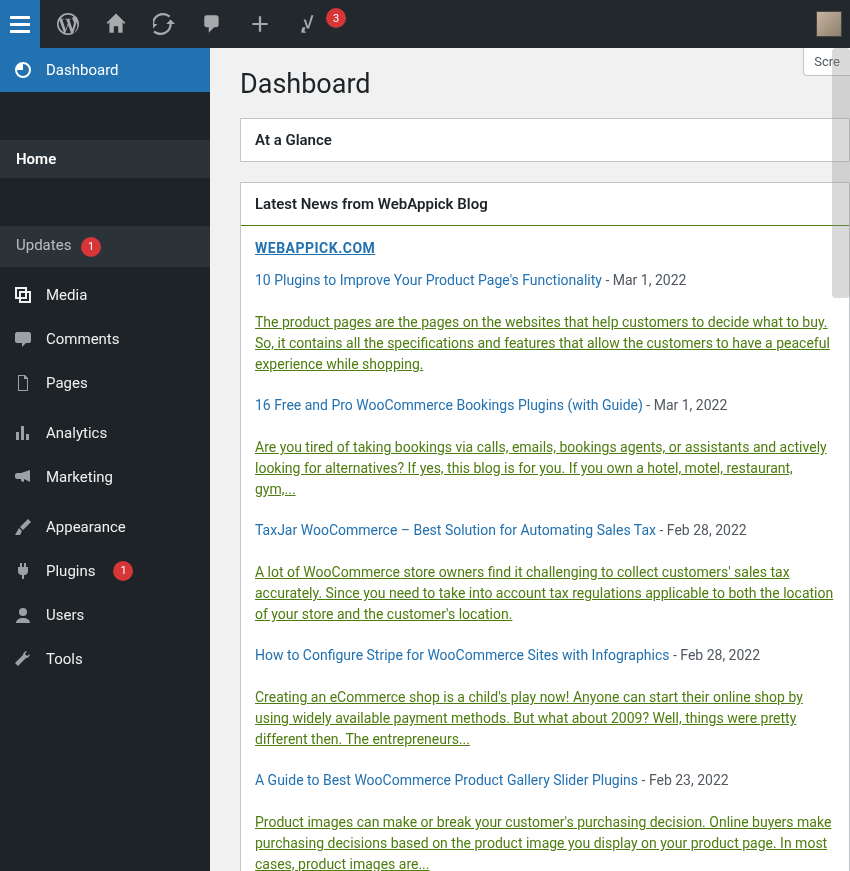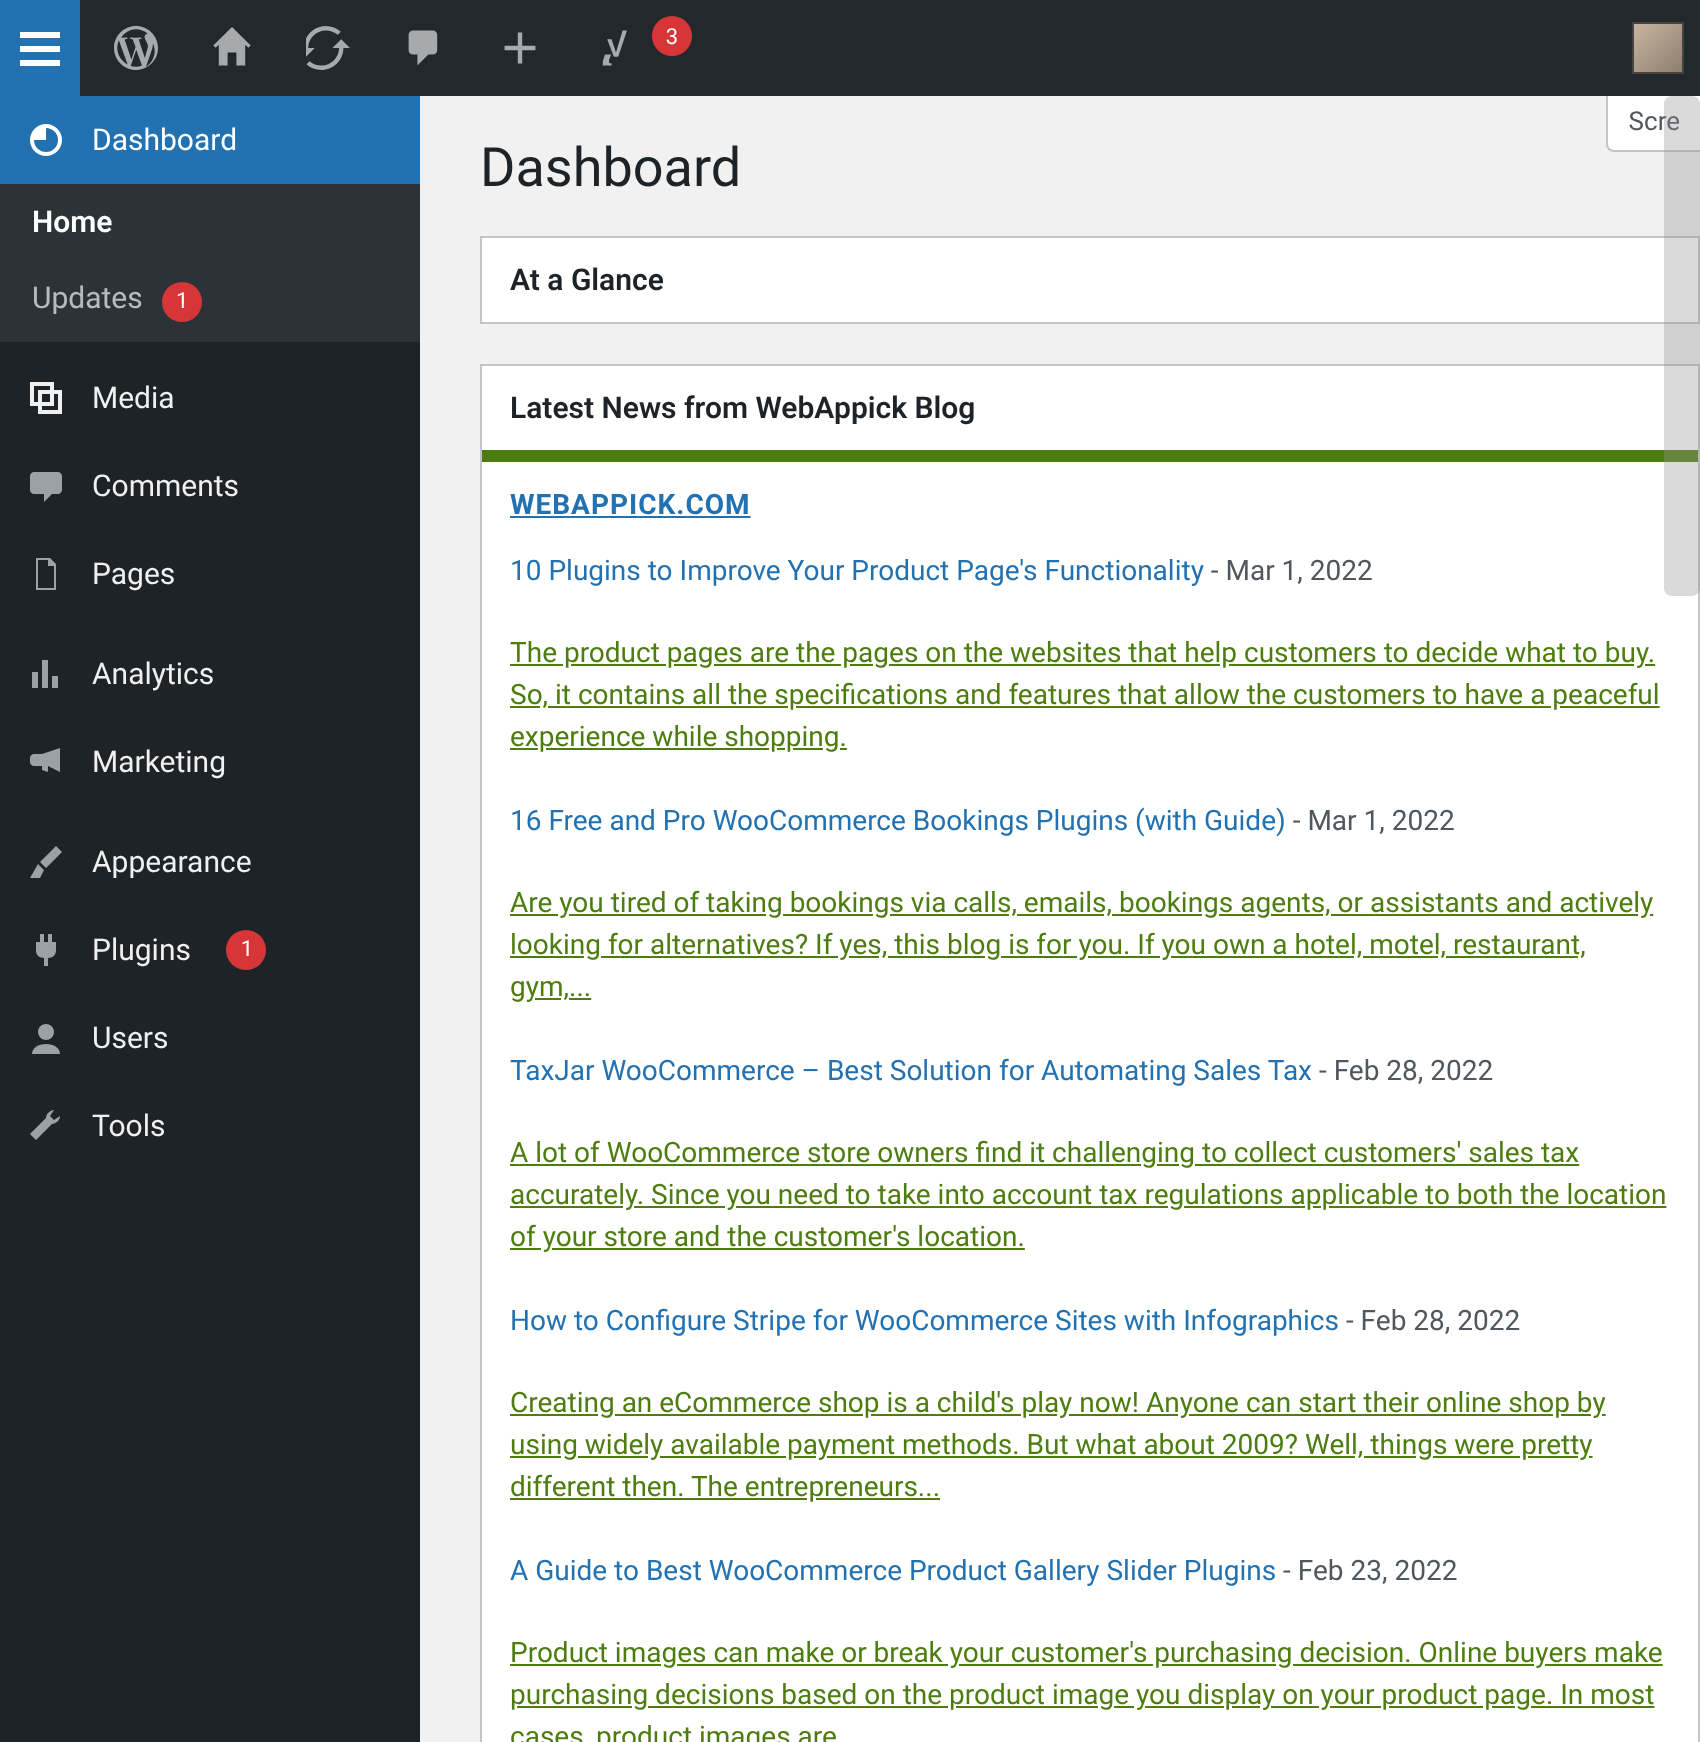--- a/index.html
+++ b/index.html
@@ -18,32 +18,32 @@
 
 
 .sidebar { position: absolute; top: 48px; left: 0; width: 210px; bottom: 0; background: #1d2327; color: #f0f0f1; overflow-y: auto; }
 .menu-item { display: flex; align-items: center; padding: 10px 12px; font-size: 15px; color: #f0f0f1; cursor: pointer; gap: 12px; position: relative; }
 .menu-item.top-level { font-weight: 400; min-height: 44px; }
 .menu-item.current { background: #2271b1; color: #fff; }
 .menu-item.current::after { content: ''; position: absolute; right: -8px; top: 50%; transform: translateY(-50%); border: 8px solid transparent; border-right-color: #f1f1f1; }
 .menu-item .ic { width: 22px; display: flex; justify-content: center; }
 .menu-item .ic svg { fill: rgba(240,246,252,0.6); }
 .menu-item.current .ic svg { fill: #fff; }
-.sub-item { padding: 10px 12px 10px 16px; font-size: 15px; color: rgba(240,246,252,0.7); cursor: pointer; background: #2c3338; }
+.sub-item { padding: 10px 12px 10px 16px; font-size: 15px; color: rgba(240,246,252,0.7); cursor: pointer; background: #2c3338; margin-top: 48px; }
 .sub-item.active { color: #fff; font-weight: 600; }
 .menu-badge { background: #d63638; color: #fff; border-radius: 50%; width: 20px; height: 20px; font-size: 11px; display: inline-flex; align-items: center; justify-content: center; margin-left: 6px; }
 .sep { height: 6px; background: transparent; }
 
 
 .main { position: absolute; top: 48px; left: 210px; right: 0; bottom: 0; padding: 20px 0 20px 30px; overflow: hidden; }
 .page-title { font-size: 27px; font-weight: 400; color: #1d2327; margin-bottom: 18px; }
 .scrollbar-right { position: absolute; top: 48px; right: 0; width: 18px; height: 250px; background: rgba(150,150,150,0.35); border-radius: 4px; }
 
 .postbox { background: #fff; border: 1px solid #c3c4c7; margin-bottom: 20px; }
-.postbox-header { padding: 12px 14px; border-bottom: 6px solid #4d7c0f; font-weight: 600; font-size: 15px; color: #1d2327; }
+.postbox-header { padding: 12px 14px; border-bottom: 1px solid #4d7c0f; font-weight: 600; font-size: 15px; color: #1d2327; }
 .postbox.collapsed .postbox-header { border-bottom: none; }
 .postbox-body { padding: 14px; }
 .brand-link { color: #2271b1; font-weight: 700; font-size: 14px; letter-spacing: 0.5px; display: block; margin-bottom: 14px; }
 .feed-item { margin-bottom: 20px; }
 .feed-title a { color: #2271b1; text-decoration: none; font-size: 14px; }
 .feed-title .date { color: #50575e; font-size: 14px; }
 .feed-excerpt { color: #4d7c0f; font-size: 14px; line-height: 1.5; margin-top: 23px; text-decoration: underline; }
 .footer-link { border-top: 1px solid #f97316; padding-top: 14px; text-align: center; }
 .footer-link a { color: #2271b1; text-decoration: none; font-size: 14px; }
 </style>

